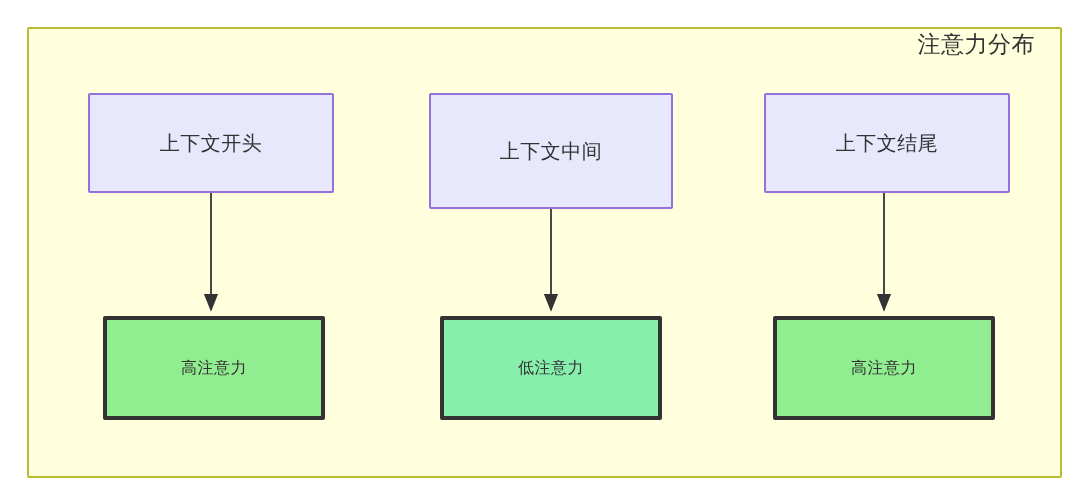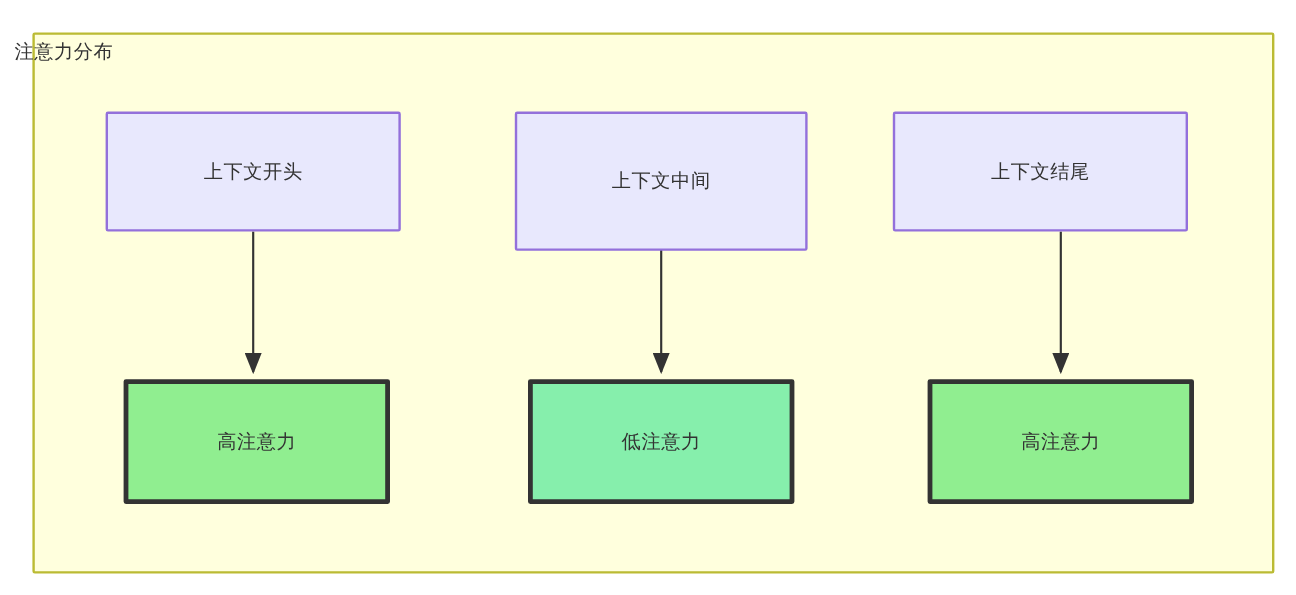--- a/index.html
+++ b/index.html
@@ -29,27 +29,26 @@
     box-sizing: border-box;
     background: #ffffdd;
     border: 2px solid #bbbb33;
     border-radius: 2px;
   }
   #cluster-title {
     position: absolute;
     left: 0;
     top: 32px;
     width: 1035px;
-    text-align: left;
-    font-size: 16px;
+    text-align: right;
+    font-size: 23px;
     line-height: 24px;
     color: #333333;
     letter-spacing: 0.5px;
     white-space: nowrap;
-    padding-left: 12px;
   }
   
   #edge-layer {
     position: absolute;
     left: 0;
     top: 0;
     width: 1080px;
     height: 496px;
     pointer-events: none;
   }
@@ -61,36 +60,36 @@
     align-items: center;
     justify-content: center;
     text-align: center;
     color: #333333;
     white-space: nowrap;
   }
   .node-source {
     background: #e8e8fd;
     border: 2px solid #9370db;
     border-radius: 2px;
-    font-size: 16px;
+    font-size: 20px;
     letter-spacing: 0.5px;
   }
   .node-result {
     border: 4px solid #333333;
     border-radius: 2px;
     font-size: 16px;
     letter-spacing: 0.5px;
   }
   .fill-green { background: #90ee90; }
   .fill-red   { background: #86efac; }
 
   
   #node-ctx-start  { left: 88px;  top: 93px; width: 246px; height: 100px; }
   #node-ctx-middle { left: 429px; top: 93px; width: 244px; height: 116px; }
-  #node-ctx-end    { left: 744px; top: 93px; width: 246px; height: 100px; }
+  #node-ctx-end    { left: 764px; top: 93px; width: 246px; height: 100px; }
 
   
   #node-attn-high-1 { left: 103px; top: 316px; width: 222px; height: 104px; }
   #node-attn-low    { left: 440px; top: 316px; width: 222px; height: 104px; }
   #node-attn-high-2 { left: 773px; top: 316px; width: 222px; height: 104px; }
 </style>
 </head>
 <body>
 
 <div id="diagram-root">

